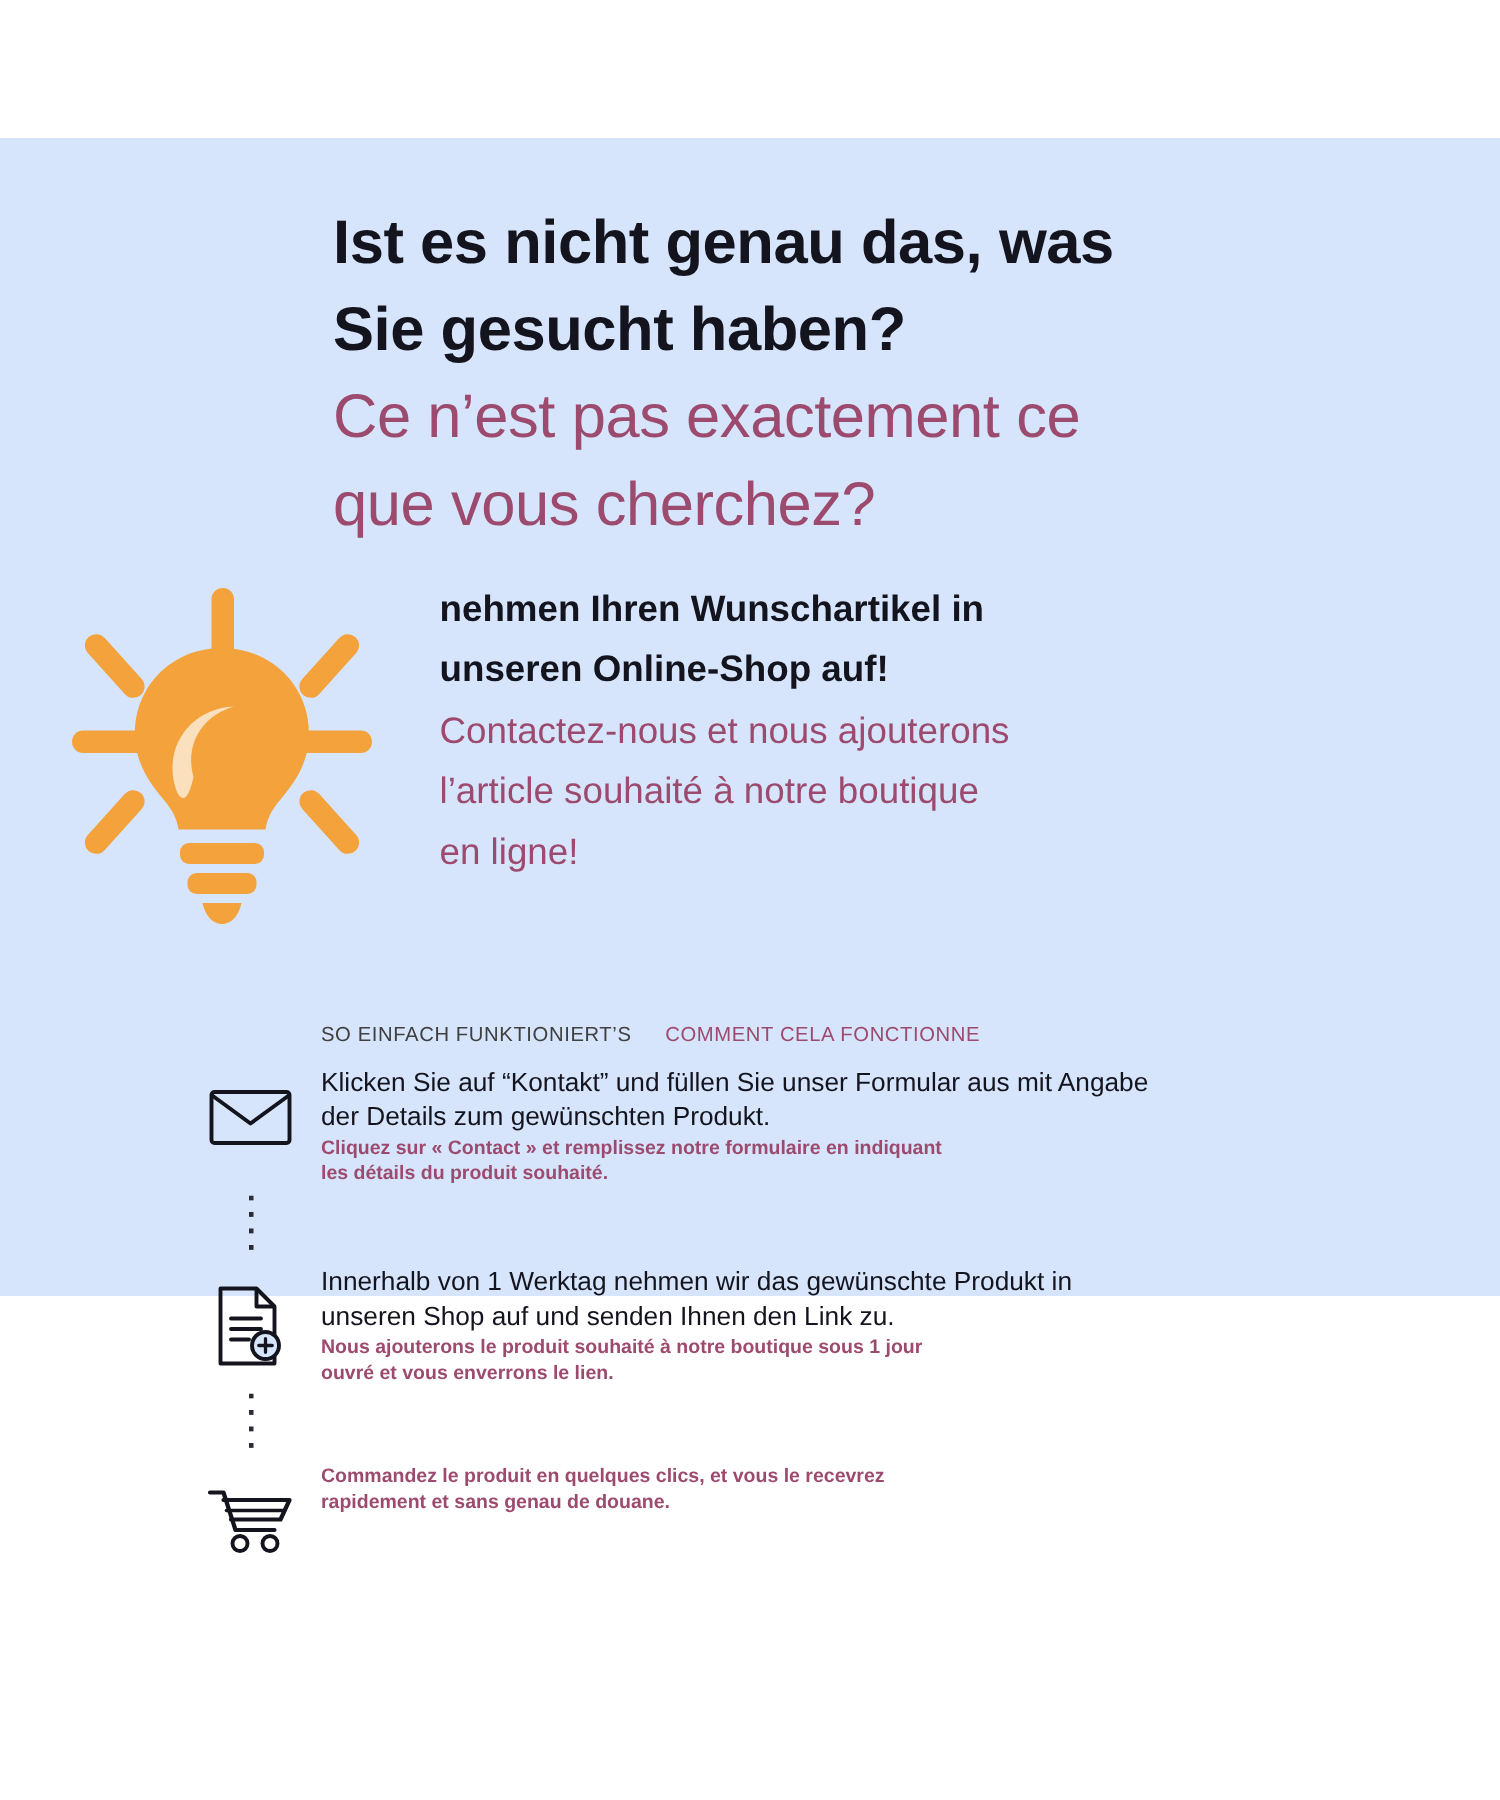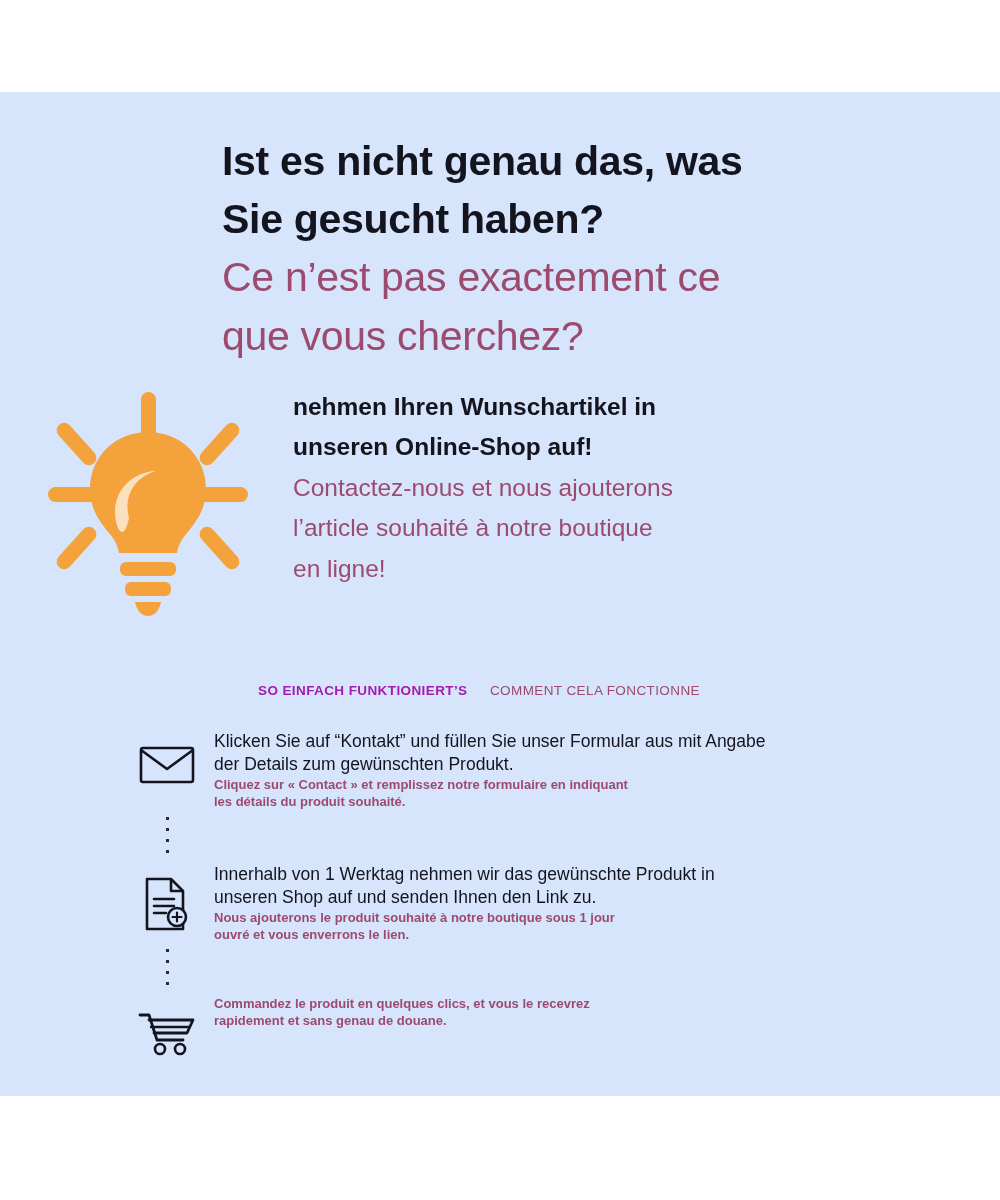--- a/index.html
+++ b/index.html
@@ -17,21 +17,21 @@
     position: relative;
     width: 1000px;
     height: 1200px;
     background: #ffffff;
   }
   .panel {
     position: absolute;
     left: 0;
     top: 92px;
     width: 1000px;
-    height: 1004px;
+    height: 772px;
     background: #d6e5fb;
   }
 
   
   .headline {
     position: absolute;
     left: 222px;
     top: 40px;
     width: 720px;
   }
@@ -79,37 +79,36 @@
 
   
   .how-title {
     position: absolute;
     left: 214px;
     top: 589px;
     white-space: nowrap;
   }
   .how-title .de {
     font-size: 13.5px;
-    font-weight: bold;
+    font-weight: normal;
     letter-spacing: 0.4px;
-    color: #a21caf;
-    margin-left: 44px;
+    color: #404040;
   }
   .how-title .fr {
     font-size: 13.5px;
     font-weight: normal;
     letter-spacing: 0.4px;
     color: #9c4a6e;
     margin-left: 18px;
   }
 
   .steps {
     position: absolute;
     left: 120px;
-    top: 636px;
+    top: 616px;
     width: 830px;
   }
   .step {
     position: relative;
     display: flex;
     align-items: flex-start;
   }
   .step .icon-col {
     width: 94px;
     flex: 0 0 94px;

